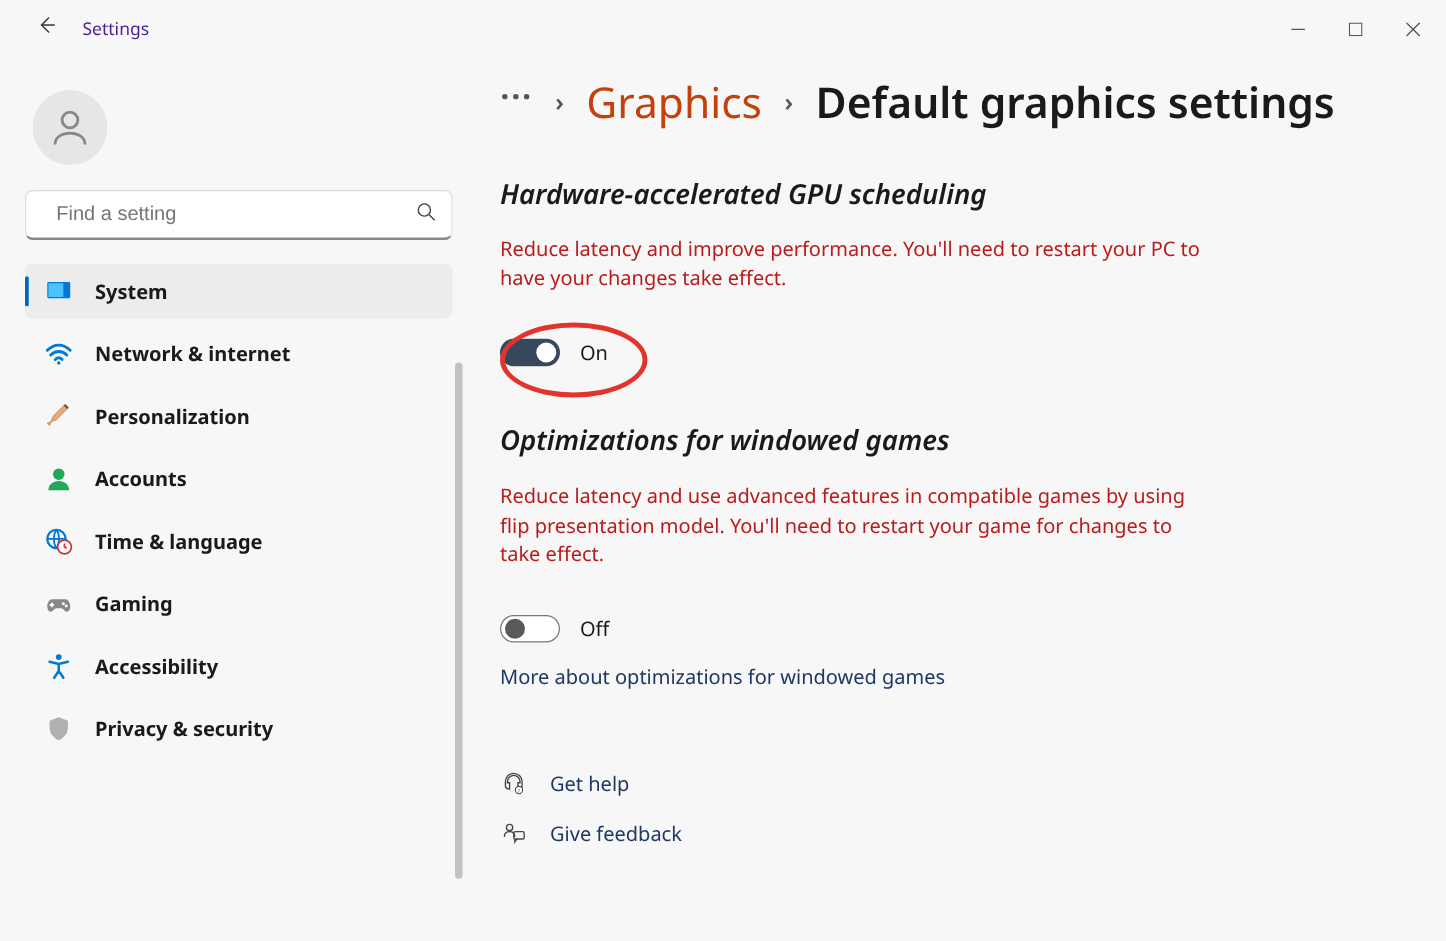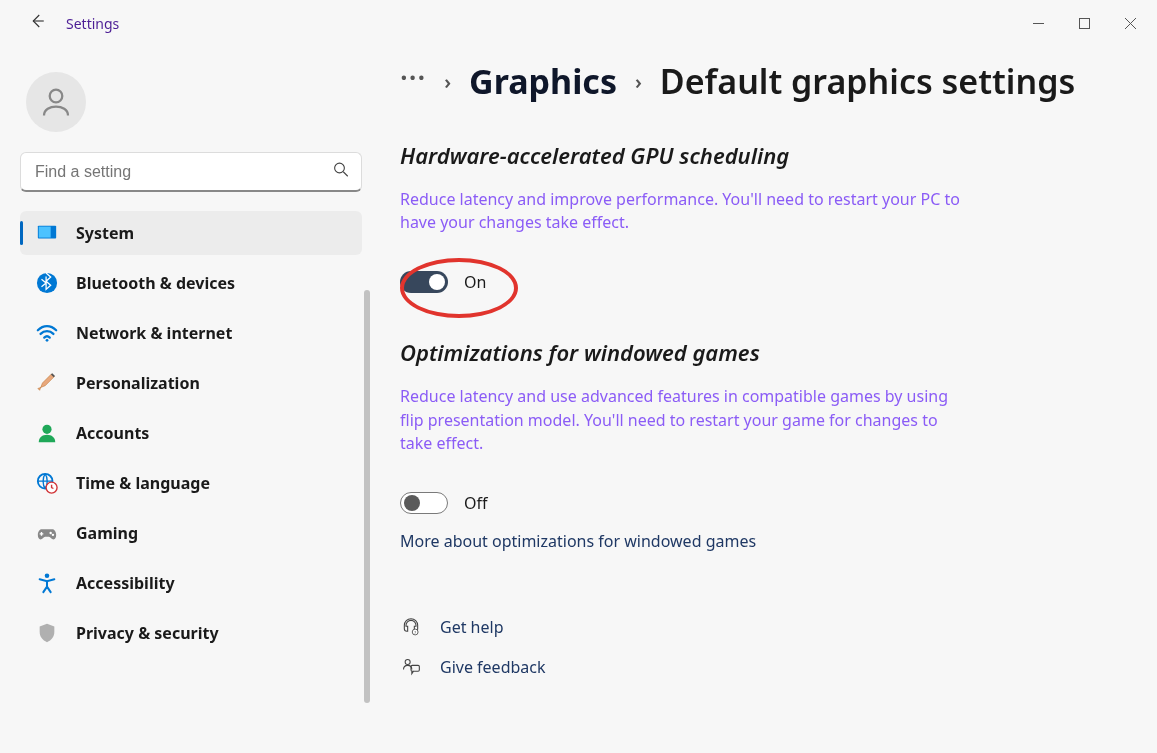--- a/index.html
+++ b/index.html
@@ -90,21 +90,21 @@
     margin: 2px 8px 8px 0;
   }
   .search-input {
     width: 100%;
     height: 40px;
     border: 1px solid #dcdcdc;
     border-bottom: 2px solid #888;
     border-radius: 6px;
     background: #fff;
     font-size: 16px;
-    padding: 0 42px 0 14px;
+    padding: 0 42px 0 24px;
     outline: none;
     color: #555;
   }
   .search-icon {
     position: absolute;
     right: 12px;
     top: 50%;
     transform: translateY(-50%);
     color: #555;
   }
@@ -175,37 +175,37 @@
     white-space: nowrap;
   }
   .breadcrumb .crumb-dots {
     font-size: 28px;
     letter-spacing: 1px;
     color: #555;
     cursor: pointer;
     padding-bottom: 8px;
   }
   .breadcrumb .crumb-link {
-    color: #0f172a;
-    cursor: pointer;
-    font-weight: 700;
+    color: #c2410c;
+    cursor: pointer;
+    font-weight: 400;
   }
   .breadcrumb .chev {
     font-size: 20px;
     color: #555;
   }
   .section-title {
     font-size: 22px;
     font-weight: 600;
     margin-bottom: 18px;
     font-style: italic;
   }
   .section-desc {
     font-size: 16px;
-    color: #8b5cf6;
+    color: #b91c1c;
     max-width: 560px;
     line-height: 1.45;
     margin-bottom: 16px;
   }
   .toggle-row {
     display:flex;
     align-items:flex-end;
     gap: 16px;
     margin-bottom: 44px;
     margin-top: 37px;
@@ -345,29 +345,20 @@
             <svg width="22" height="22" viewBox="0 0 24 24">
                 <rect x="2" y="4" width="20" height="14" rx="1" fill="#0078d4"></rect>
                 <rect x="3" y="5" width="13" height="12" fill="#4cc2ff"></rect>
               </svg>
           </span>
           <span>System</span>
         </div>
         <div class="nav-item">
           <span class="nav-icon">
             <svg width="22" height="22" viewBox="0 0 24 24">
-                <circle cx="12" cy="12" r="11" fill="#0078d4"></circle>
-                <path d="M11 5v14l5-4.5-5-4.5 5-4.5-5-4.5M6 8l5 4M6 16l5-4" stroke="#fff" stroke-width="1.4" fill="none"></path>
-              </svg>
-          </span>
-          <span>Bluetooth &amp; devices</span>
-        </div>
-        <div class="nav-item">
-          <span class="nav-icon">
-            <svg width="22" height="22" viewBox="0 0 24 24">
                 <path d="M2 9c6-6 14-6 20 0M5 13c4-4 10-4 14 0M9 17c2-2 4-2 6 0" stroke="#0078d4" stroke-width="2.5" fill="none" stroke-linecap="round"></path>
                 <circle cx="12" cy="20" r="1.5" fill="#0078d4"></circle>
               </svg>
           </span>
           <span>Network &amp; internet</span>
         </div>
         <div class="nav-item">
           <span class="nav-icon">
             <svg width="22" height="22" viewBox="0 0 24 24">
                 <path d="M4 20l3-8 10-10 3 3-10 10-8 3z" fill="#e8a87c" stroke="#b5651d" stroke-width="0.5"></path>

